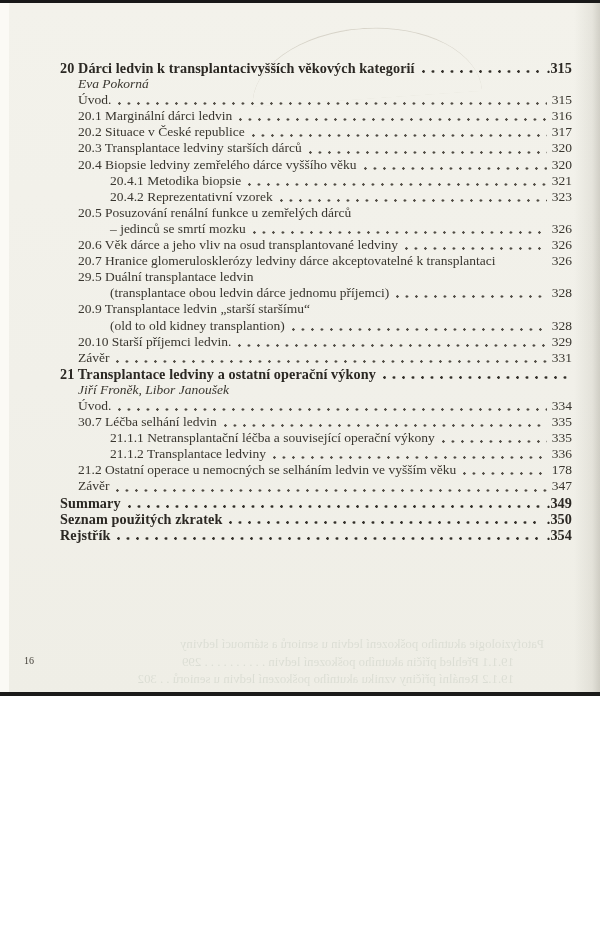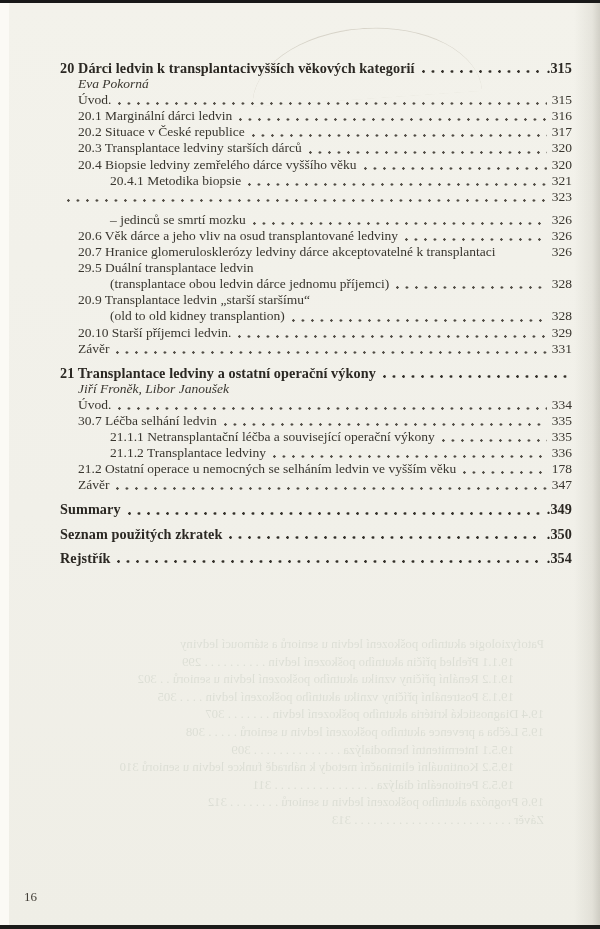--- a/index.html
+++ b/index.html
@@ -4,21 +4,21 @@
 <style>
   html, body { margin: 0; padding: 0; }
   body {
     width: 600px; height: 929px;
     background: #ffffff;
     font-family: "Liberation Serif", "DejaVu Serif", serif;
     overflow: hidden;
   }
   .scan-page {
     position: relative;
-    width: 600px; height: 929px;
+    width: 600px; height: 696px;
     background: linear-gradient(180deg, #f3f2eb 0%, #f1f0e9 55%, #efeee6 100%);
     overflow: hidden;
   }
   .edge-top {
     position: absolute; top: 0; left: 0; right: 0; height: 3px;
     background: #181818;
   }
   .edge-bottom {
     position: absolute; bottom: 0; left: 0; right: 0; height: 4px;
     background: #1b1b19;
@@ -50,21 +50,21 @@
   .toc-row { display: flex; align-items: baseline; }
   .toc-row.bold {
     font-weight: bold;
     color: #2b2823;
     font-size: 14.2px;
     letter-spacing: 0.1px;
   }
   .toc-row.italic { font-style: italic; }
   .toc-row.ind1 .entry-text { padding-left: 18px; }
   .toc-row.ind2 .entry-text { padding-left: 50px; text-align: center; }
-  .toc-row.gap { margin-top: 8px; }
+  .toc-row.gap { margin-top: 0; }
   .entry-text { white-space: nowrap; }
   .leader {
     flex: 1 1 auto;
     height: 5px;
     margin: 0 5px 0 7px;
     align-self: flex-end;
     margin-bottom: 2px;
     background-image: radial-gradient(circle at 1.4px 2.5px, rgba(58,53,45,0.88) 1px, rgba(58,53,45,0) 1.45px);
     background-size: 9.5px 5px;
     background-repeat: repeat-x;
@@ -85,22 +85,22 @@
     font-size: 12.8px;
     line-height: 17.6px;
     pointer-events: none;
   }
   .bleed-line { display: block; white-space: nowrap; overflow: hidden; }
   .bleed-line.b-ind1 { padding-left: 34px; }
   .bleed-line.b-ind2 { padding-left: 64px; }
   
   .folio {
     position: absolute;
-    left: 24px; bottom: 24px;
-    font-size: 13px;
+    left: 24px; bottom: 30px;
+    font-size: 10px;
     color: #413d36;
   }
 </style>
 </head>
 <body>
 
 <div class="scan-page">
 
   <div class="crease"></div>
 
@@ -140,24 +140,26 @@
         <span class="entry-text">20.4 Biopsie ledviny zemřelého dárce vyššího věku</span>
         <span class="leader"></span>
         <span class="page-num">320</span>
       </div>
       <div class="toc-row ind2">
         <span class="entry-text">20.4.1  Metodika biopsie</span>
         <span class="leader"></span>
         <span class="page-num">321</span>
       </div>
       <div class="toc-row ind2">
+        <span class="entry-text">20.4.2  Reprezentativní vzorek</span>
         <span class="leader"></span>
         <span class="page-num">323</span>
       </div>
       <div class="toc-row ind1">
+        <span class="entry-text">20.5 Posuzování renální funkce u zemřelých dárců</span>
         <span class="leader noleader"></span>
         <span class="page-num"></span>
       </div>
       <div class="toc-row ind2">
         <span class="entry-text">– jedinců se smrtí mozku</span>
         <span class="leader"></span>
         <span class="page-num">326</span>
       </div>
       <div class="toc-row ind1">
         <span class="entry-text">20.6 Věk dárce a jeho vliv na osud transplantované ledviny</span>

